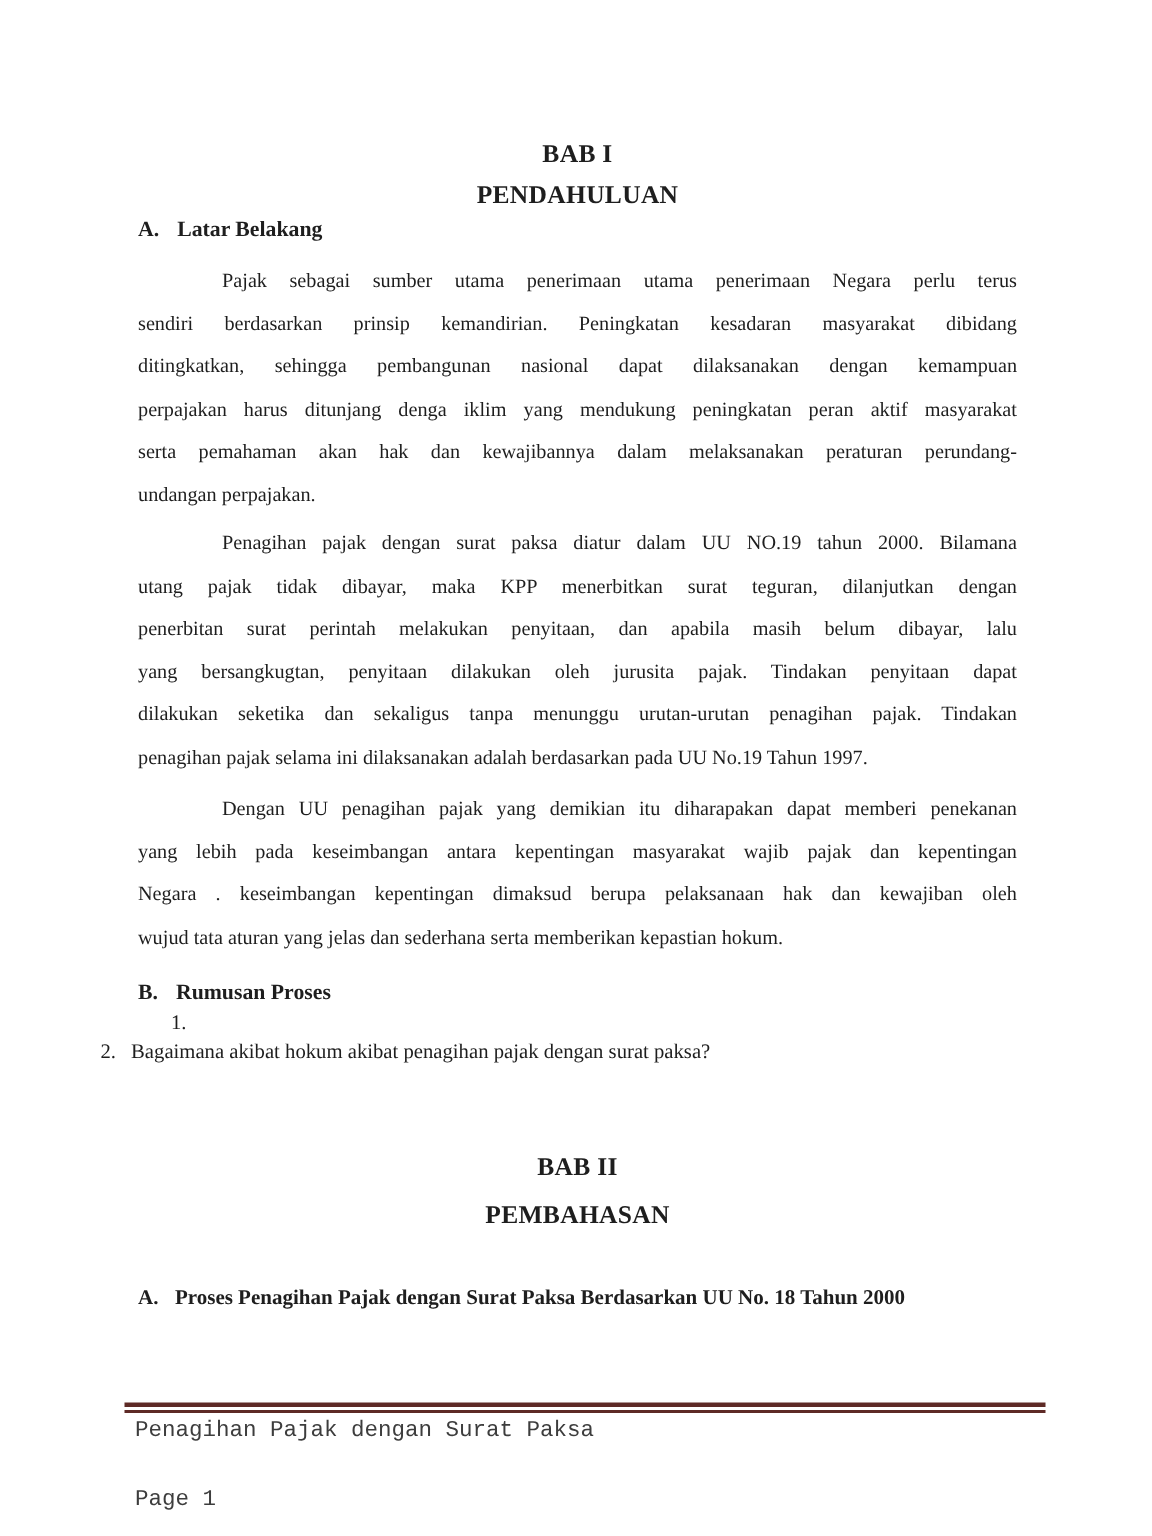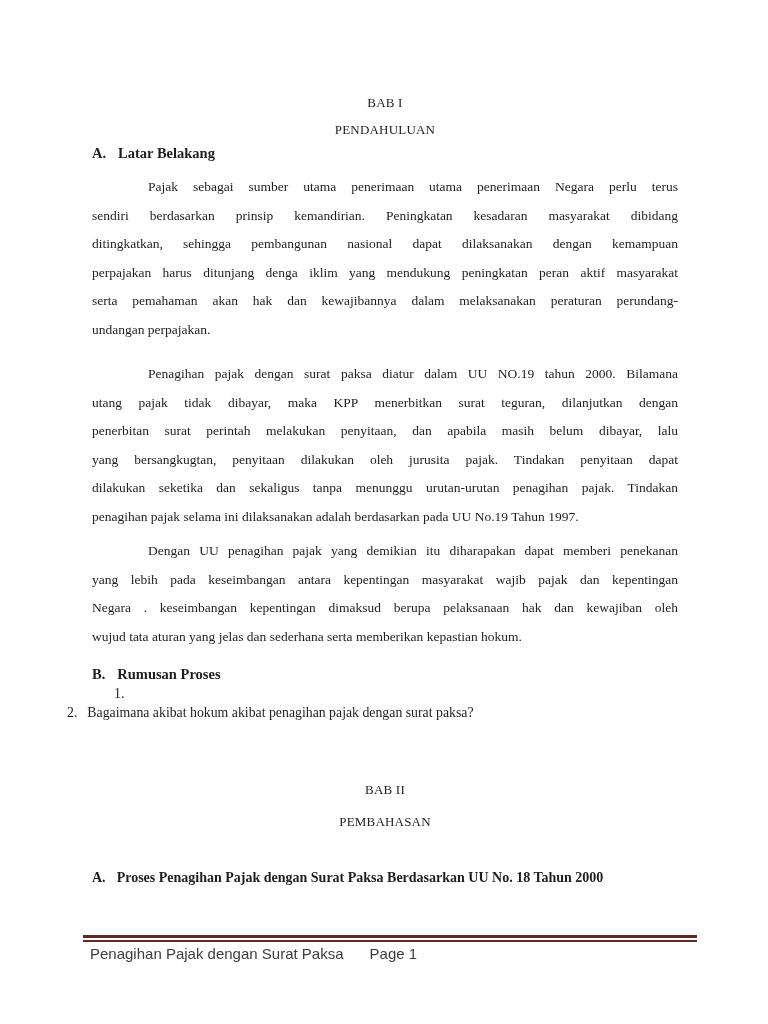--- a/index.html
+++ b/index.html
@@ -14,38 +14,38 @@
     background: #ffffff;
     overflow: hidden;
     color: #1e1e1e;
   }
   .content {
     position: absolute;
     left: 92px; top: 93px;
     width: 586px;
   }
   .bab-title {
-    font-size: 13px;
-    font-weight: 400;
+    font-size: 17px;
+    font-weight: 700;
     line-height: 20px;
     text-align: center;
     letter-spacing: 0.2px;
   }
   .mb7 { margin-bottom: 7px; }
   .mb4 { margin-bottom: 4px; }
   .section-head {
     display: flex;
     gap: 12px;
     font-size: 14.5px;
     font-weight: 700;
     line-height: 19px;
   }
   .section-head .sec-label { flex: 0 0 auto; }
   .para { margin-top: 10px; font-size: 13.5px; }
-  .para-cont { margin-top: 16px; }
+  .para-cont { margin-top: 4px; }
   .para3 { margin-top: 6px; }
   .pline {
     line-height: 28.5px;
     text-align: justify;
     text-align-last: justify;
     white-space: normal;
   }
   .pline.first { text-indent: 56px; }
   .pline.last { text-align: center; text-align-last: left; }
   .section-b { margin-top: 14px; }
@@ -75,24 +75,25 @@
     border-top: 3px solid #5e2a26;
     border-bottom: 2px solid #5e2a26;
     background: #ffffff;
   }
   .page-footer {
     position: absolute;
     left: 90px;
     top: 944px;
     display: flex;
     gap: 26px;
-    font-family: Liberation Sans, sans-serif;
+    font-family: Liberation Mono, monospace;
     font-size: 15px;
     line-height: 20px;
     color: #3d3d3d;
+    flex-direction: column;
   }
 </style>
 </head>
 <body>
 
 <div class="page">
   <div class="content">
 
     <div class="bab-title mb7">BAB I</div>
     <div class="bab-title mb4">PENDAHULUAN</div>

